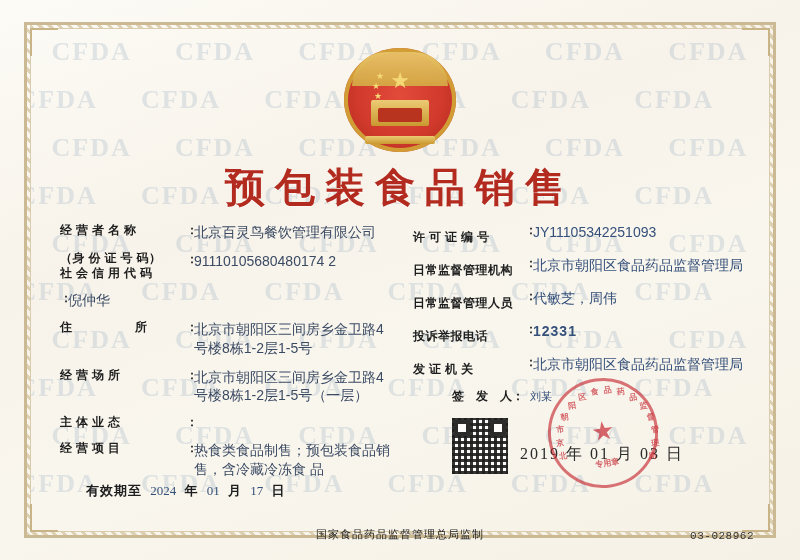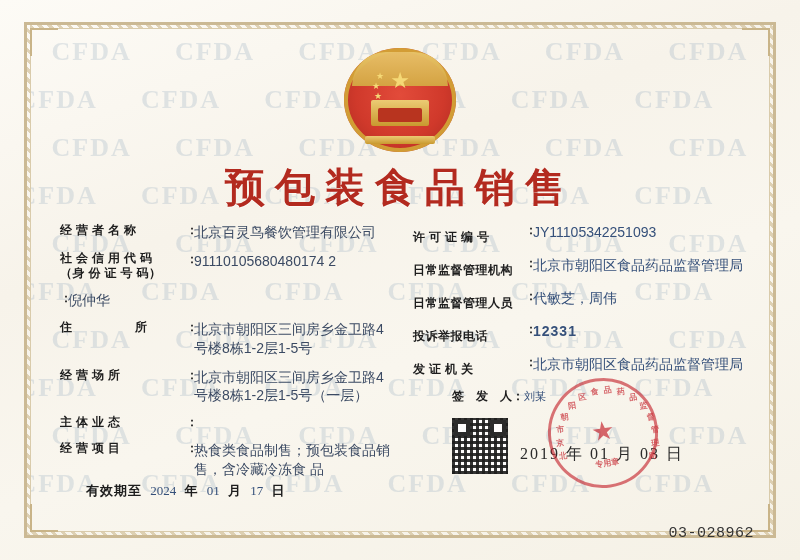--- a/index.html
+++ b/index.html
@@ -302,20 +302,21 @@
     align-items: center;
     font-size: 12px;
     font-family: "Liberation Serif", serif;
     font-weight: bold;
     color: #1d1d1d;
   }
   .sign-row .sv {
     font-size: 11px;
     color: #35507a;
     font-weight: normal;
+    margin-left: 6px;
   }
   .date-row {
     position: absolute;
     left: 520px;
     top: 444px;
     font-size: 16px;
     font-family: "Liberation Serif", serif;
     color: #2b2b2b;
     letter-spacing: 2px;
   }
@@ -346,21 +347,21 @@
     text-align: center;
     font-size: 11px;
     font-family: "Liberation Serif", serif;
     color: #1d1d1d;
     letter-spacing: 1px;
   }
   .serial {
     position: absolute;
     right: 46px;
     bottom: 18px;
-    font-size: 15px;
+    font-size: 11px;
     font-family: "Liberation Mono", monospace;
     color: #333;
     letter-spacing: 0.5px;
   }
   .corner {
     position: absolute;
     width: 26px; height: 26px;
     border: 2px solid #c9b488;
   }
   .corner.tl { left: 30px; top: 28px; border-right: none; border-bottom: none; }
@@ -483,22 +484,22 @@
     <div class="col left">
 
       <div class="field-row">
         <div class="field-label">经 营 者 名 称</div>
         <div class="field-colon">：</div>
         <div class="field-value">北京百灵鸟餐饮管理有限公司</div>
       </div>
 
       <div class="field-row">
         <div class="field-label two-line">
+          <span class="sub-label">（身 份 证 号 码）</span>
           <span class="sub-label">社 会 信 用 代 码</span>
-          <span class="sub-label">（身 份 证 号 码）</span>
         </div>
         <div class="field-colon">：</div>
         <div class="field-value">91110105680480174 2</div>
       </div>
 
       <div class="field-row">
         <div class="field-colon">：</div>
         <div class="field-value">倪仲华</div>
       </div>
 
@@ -604,15 +605,16 @@
   <div class="validity">
     <span>有效期至</span>
     <span class="vv">2024</span>
     <span>年</span>
     <span class="vv">01</span>
     <span>月</span>
     <span class="vv">17</span>
     <span>日</span>
   </div>
 
+  <div class="footer">国家食品药品监督管理总局监制</div>
   <div class="serial">03-028962</div>
 
 </div>
 
 </body></html>

